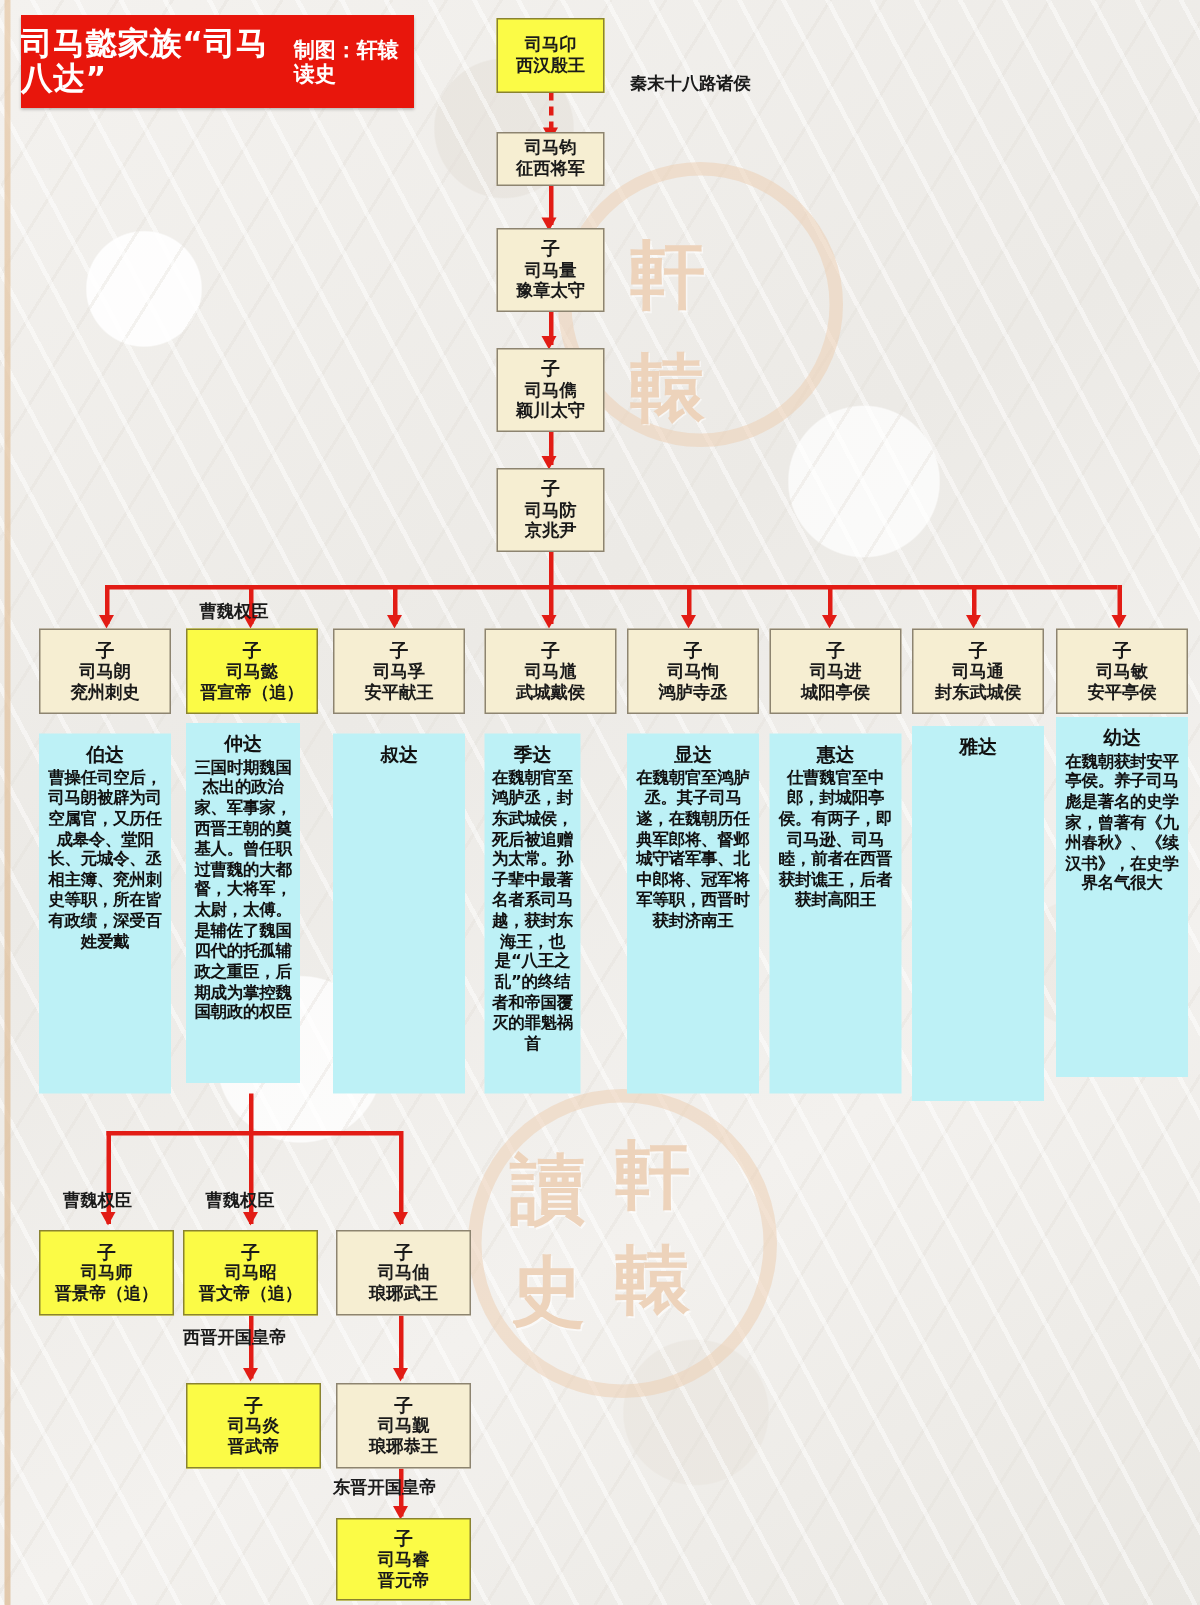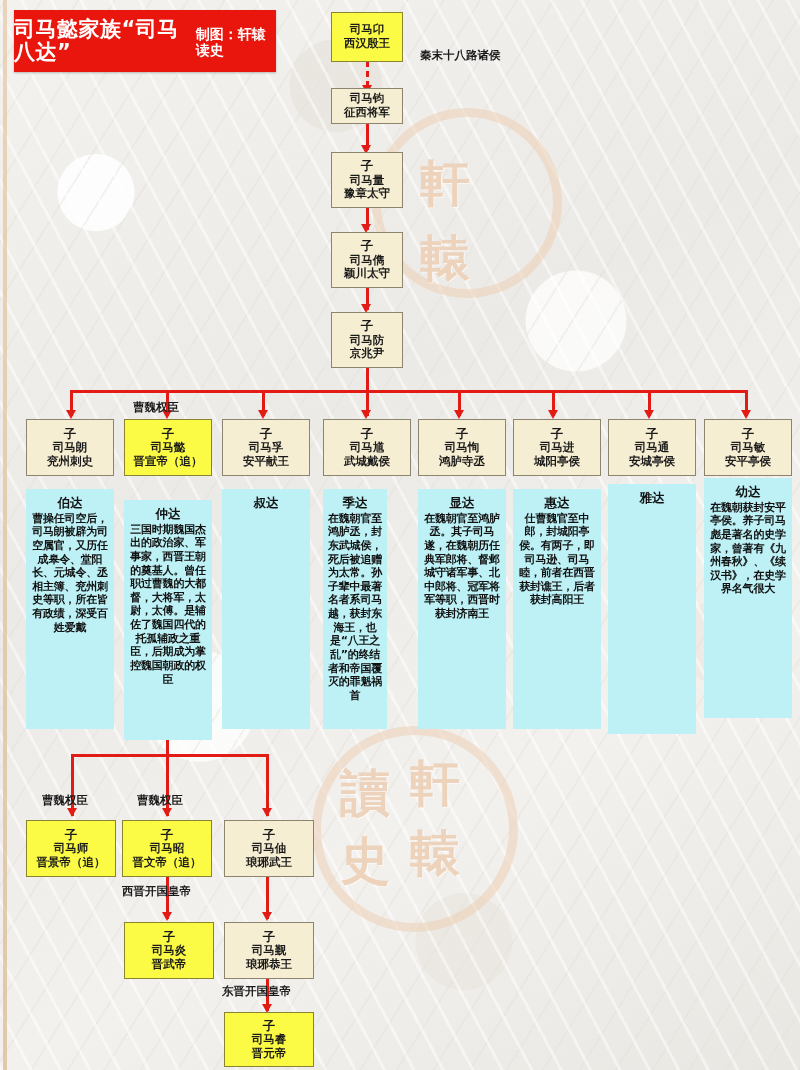--- a/index.html
+++ b/index.html
@@ -169,33 +169,33 @@
   <span class="ti">鸿胪寺丞</span>
 </div>
 <div class="node cream" style="left:513px;top:419px;width:88px;height:57px;">
   <span class="rel">子</span>
   <span class="nm">司马进</span>
   <span class="ti">城阳亭侯</span>
 </div>
 <div class="node cream" style="left:608px;top:419px;width:88px;height:57px;">
   <span class="rel">子</span>
   <span class="nm">司马通</span>
-  <span class="ti">安城亭侯</span>
+  <span class="ti">封东武城侯</span>
 </div>
 <div class="node cream" style="left:704px;top:419px;width:88px;height:57px;">
   <span class="rel">子</span>
   <span class="nm">司马敏</span>
   <span class="ti">安平亭侯</span>
 </div>
 
 <div class="panel" style="left:26px;top:489px;width:88px;height:240px;">
   <span class="ph">伯达</span>
   <span class="pb">曹操任司空后，司马朗被辟为司空属官，又历任成皋令、堂阳长、元城令、丞相主簿、兖州刺史等职，所在皆有政绩，深受百姓爱戴</span>
 </div>
-<div class="panel" style="left:124px;top:500px;width:88px;height:240px;">
+<div class="panel" style="left:124px;top:482px;width:76px;height:240px;">
   <span class="ph">仲达</span>
   <span class="pb">三国时期魏国杰出的政治家、军事家，西晋王朝的奠基人。曾任职过曹魏的大都督，大将军，太尉，太傅。是辅佐了魏国四代的托孤辅政之重臣，后期成为掌控魏国朝政的权臣</span>
 </div>
 <div class="panel" style="left:222px;top:489px;width:88px;height:240px;">
   <span class="ph">叔达</span>
 </div>
 <div class="panel" style="left:323px;top:489px;width:64px;height:240px;">
   <span class="ph">季达</span>
   <span class="pb">在魏朝官至鸿胪丞，封东武城侯，死后被追赠为太常。孙子辈中最著名者系司马越，获封东海王，也是“八王之乱”的终结者和帝国覆灭的罪魁祸首</span>
 </div>

